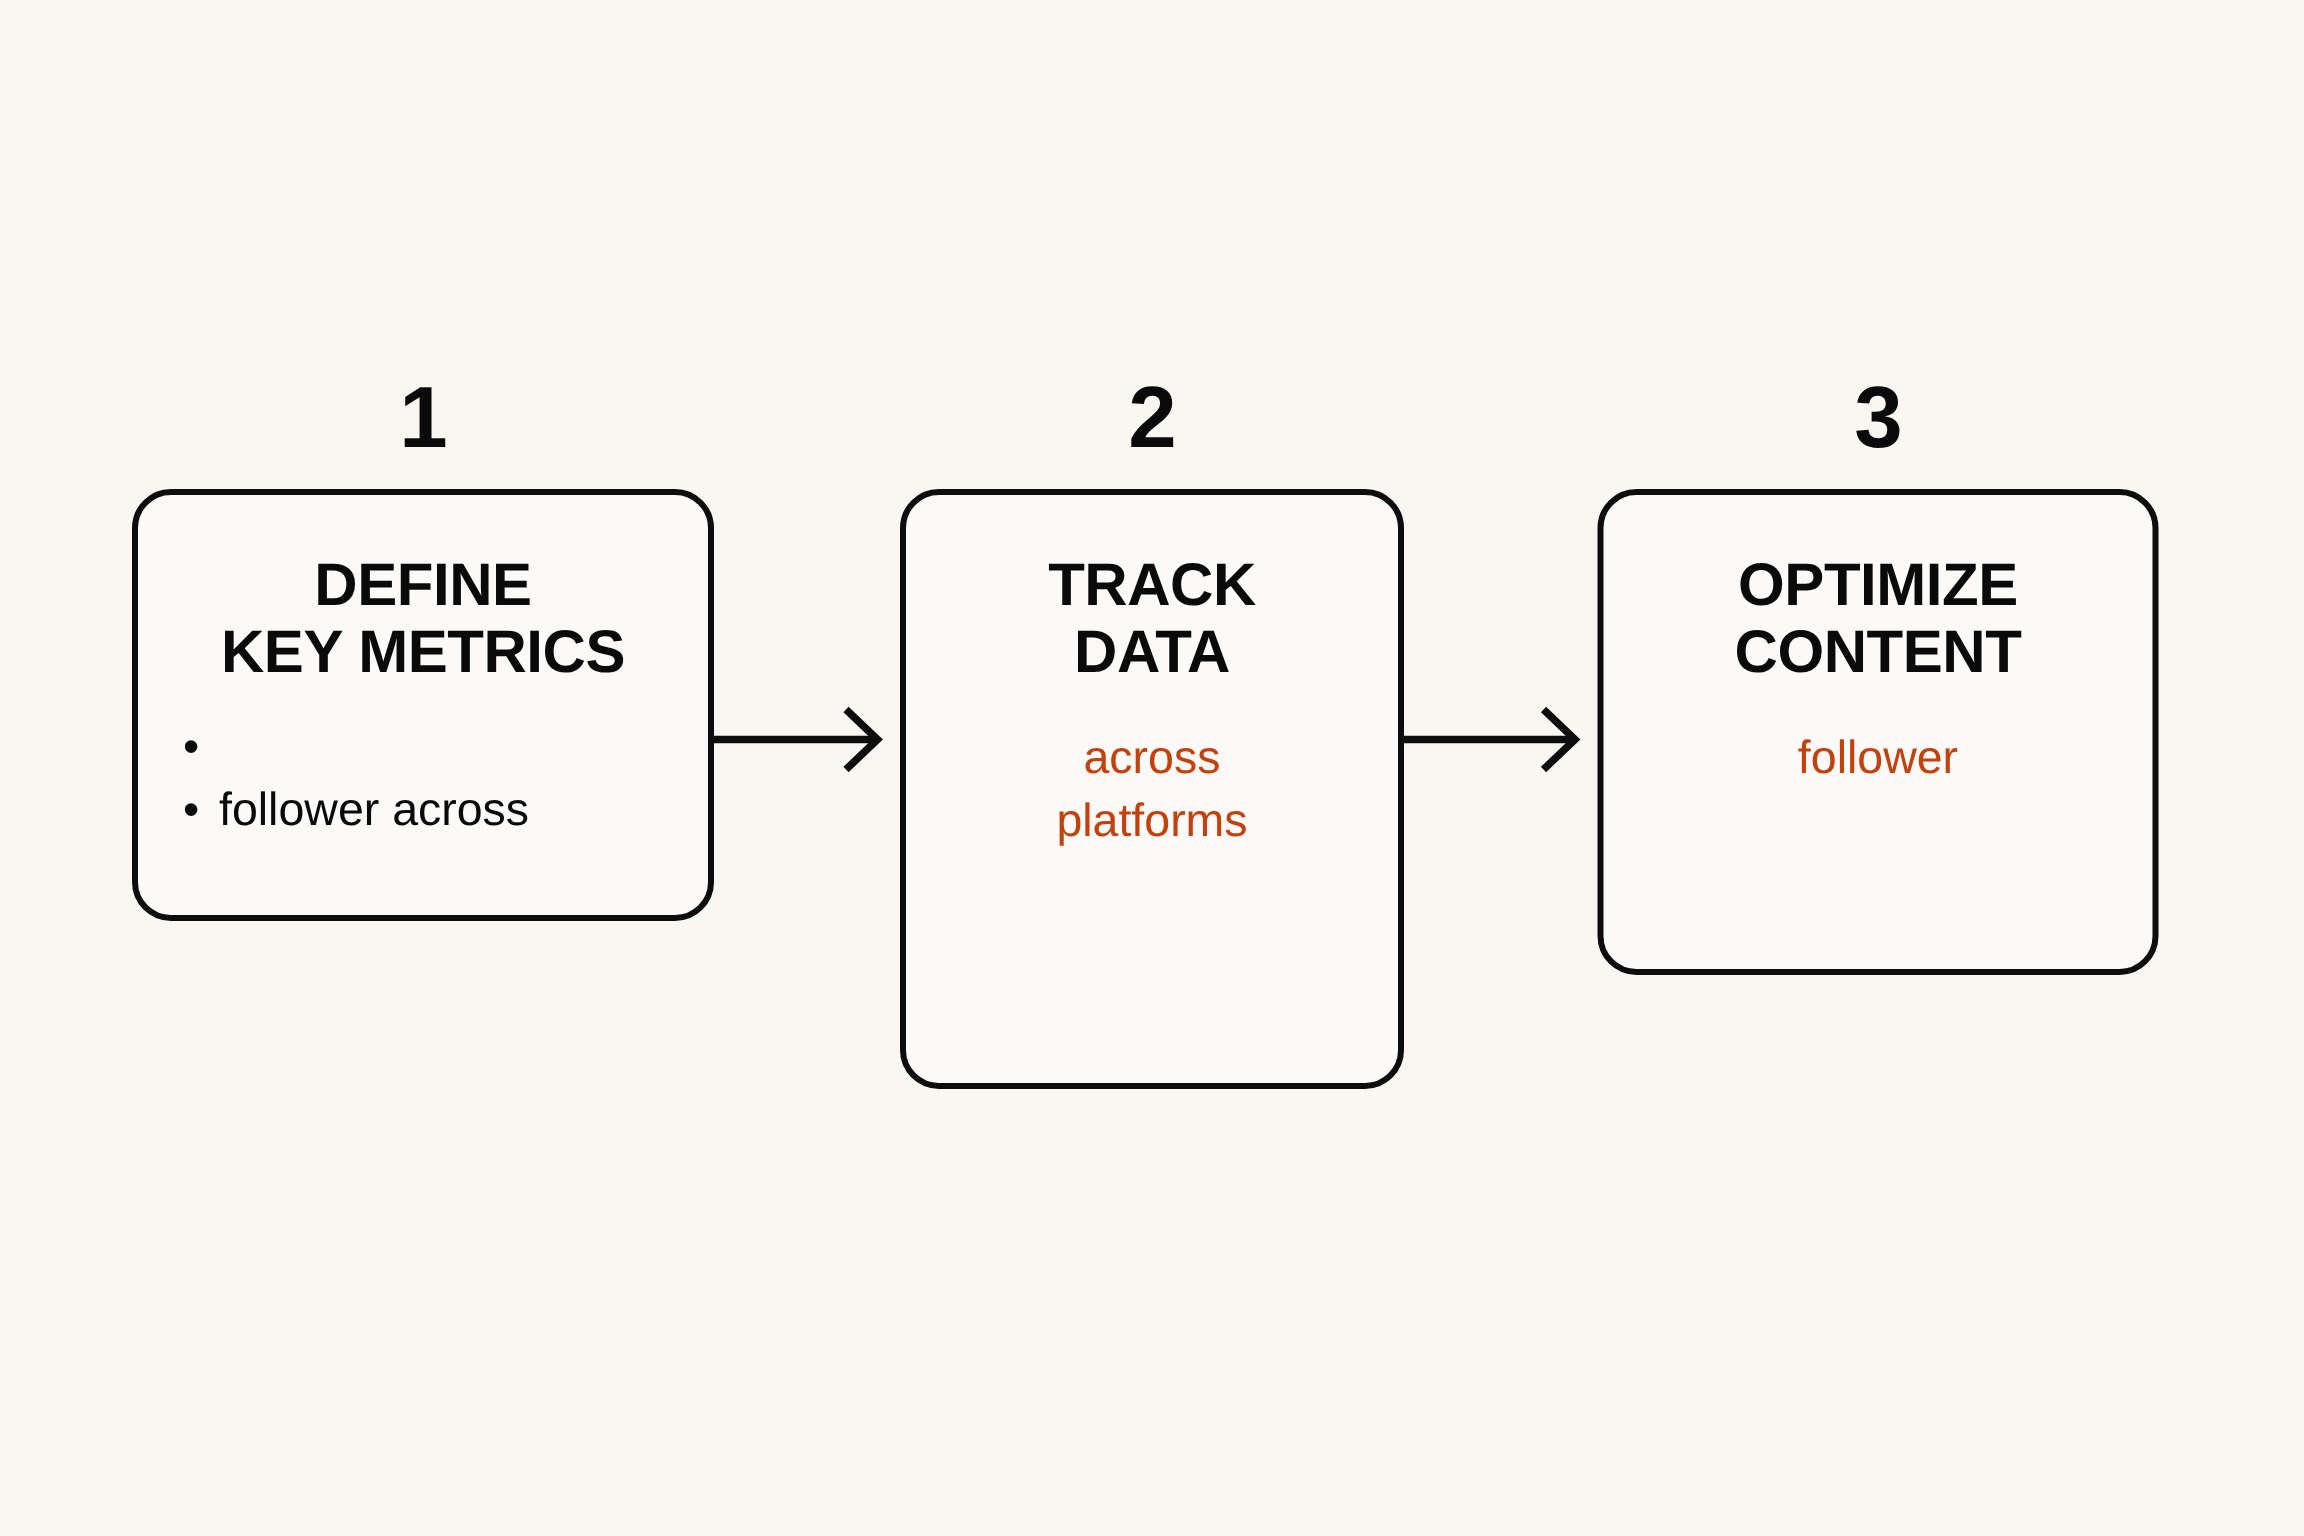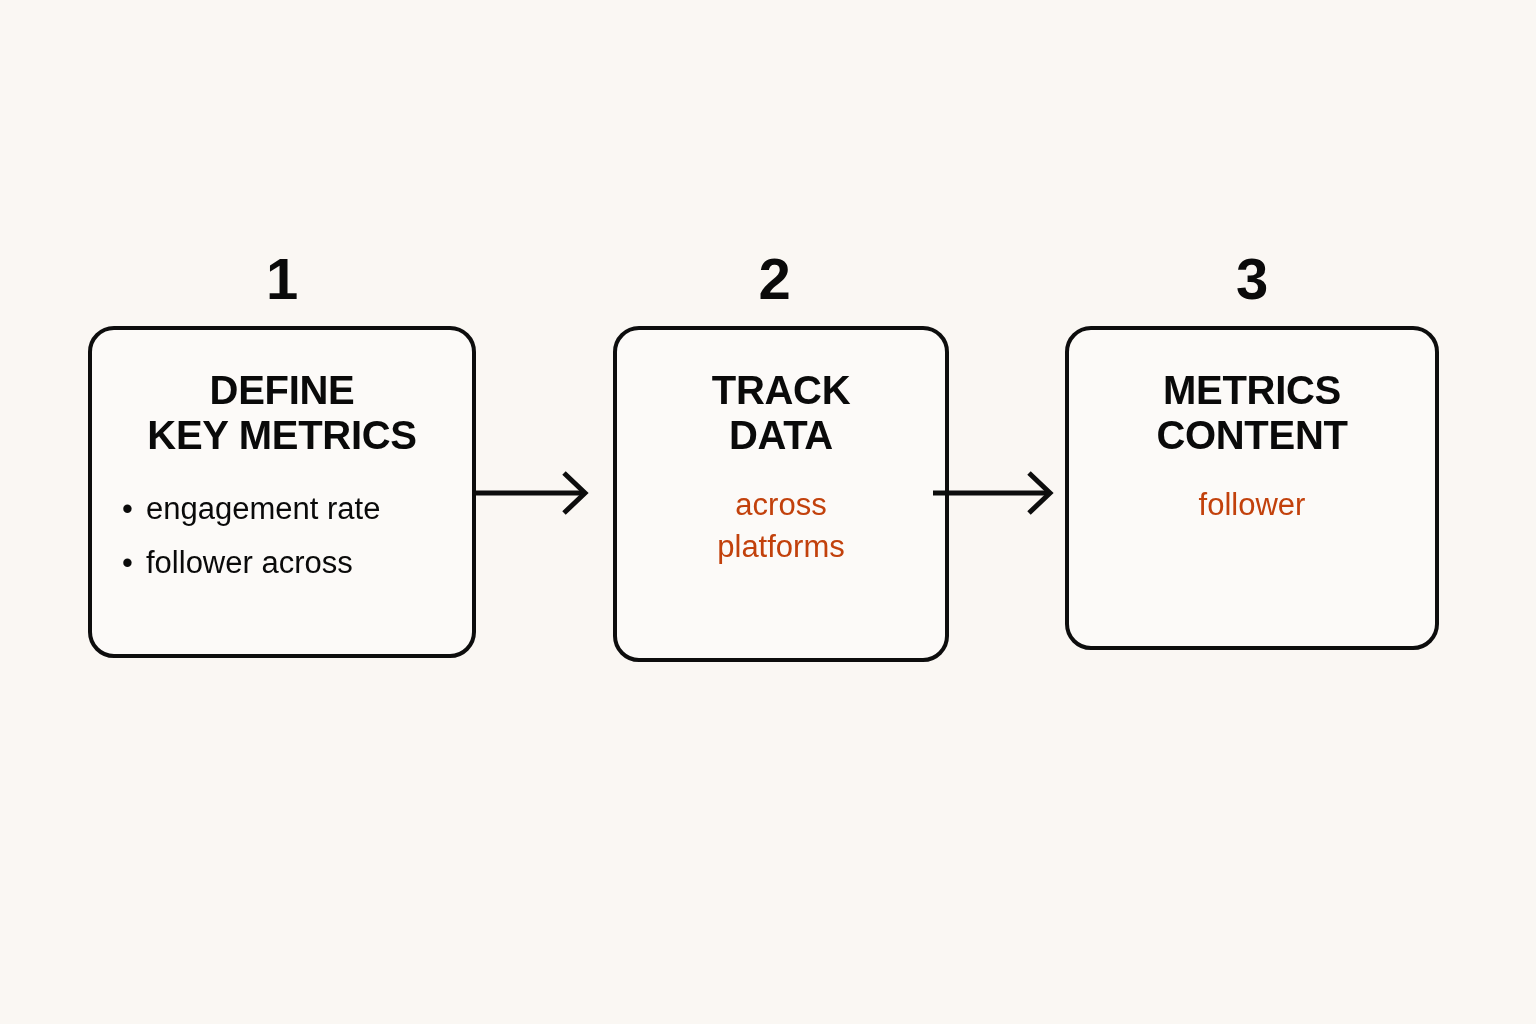--- a/index.html
+++ b/index.html
@@ -91,24 +91,24 @@
   .bullet-dot {
     display: inline-block;
     width: 24px;
     flex: 0 0 24px;
     font-size: 31px;
     line-height: 1;
   }
 
   
   #step-1 { left: 88px; }
-  #step-1 .step-box { width: 388px; height: 332px; }
+  #step-1 .step-box { width: 388px; height: 288px; }
 
   #step-2 { left: 600px; }
-  #step-2 .step-box { width: 336px; height: 336px; margin-left: 13px; }
+  #step-2 .step-box { width: 336px; height: 400px; }
 
   #step-3 { left: 1065px; }
   #step-3 .step-box { width: 374px; height: 324px; }
 
   
   .arrow {
     position: absolute;
     top: 470px;
     height: 46px;
   }
@@ -122,21 +122,20 @@
 <div id="flow-canvas">
 
   <div class="step" id="step-1">
     <div class="step-number">1</div>
     <div class="step-box">
       <div class="step-title">DEFINE
 KEY METRICS</div>
       <ul class="step-bullets">
         <li>
           <span class="bullet-dot">•</span>
-          <span>engagement rate</span>
         </li>
         <li>
           <span class="bullet-dot">•</span>
           <span>follower across</span>
         </li>
       </ul>
     </div>
   </div>
 
   <div class="arrow" id="arrow-1">
@@ -159,19 +158,19 @@
   <div class="arrow" id="arrow-2">
     <svg width="136" height="46" viewBox="0 0 136 46" fill="none" xmlns="http://www.w3.org/2000/svg">
       <path d="M0 23 H116" stroke="#0d0d0d" stroke-width="5"></path>
       <path d="M96 3 L117 23 L96 43" stroke="#0d0d0d" stroke-width="5" fill="none" stroke-linecap="butt" stroke-linejoin="miter"></path>
     </svg>
   </div>
 
   <div class="step" id="step-3">
     <div class="step-number">3</div>
     <div class="step-box">
-      <div class="step-title">METRICS
+      <div class="step-title">OPTIMIZE
 CONTENT</div>
       <div class="step-detail">follower</div>
     </div>
   </div>
 
 </div>
 
 </body></html>

